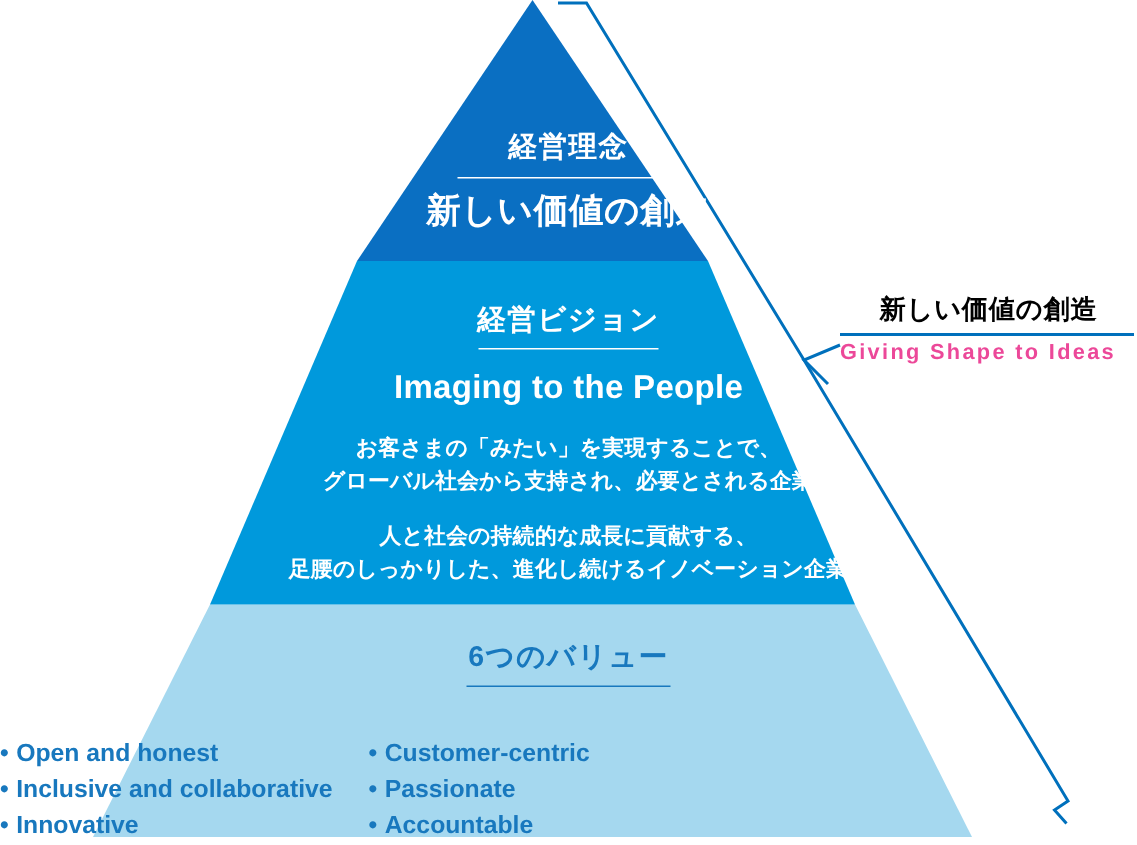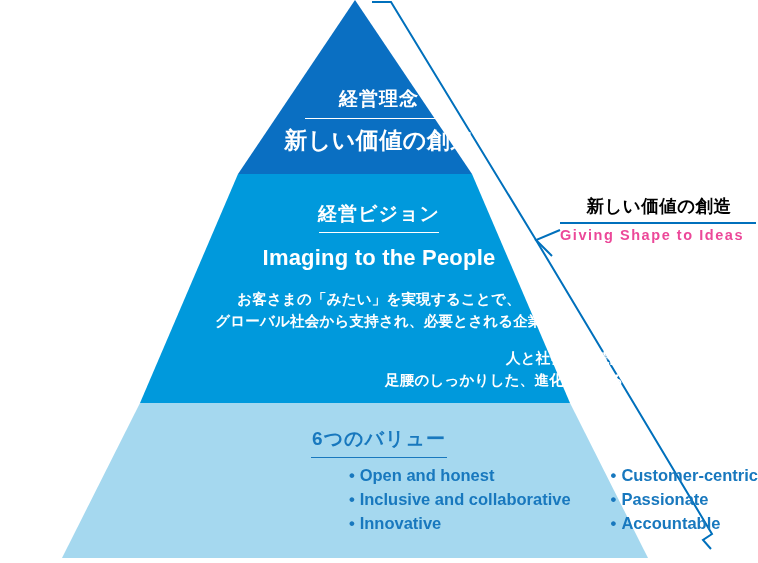--- a/index.html
+++ b/index.html
@@ -91,21 +91,20 @@
     z-index: 5;
   }
   .vision-statement {
     font-size: 14.5px;
     font-weight: 700;
     line-height: 1.52;
     letter-spacing: 0.2px;
   }
   .vision-statement + .vision-statement {
     margin-top: 15px;
-    text-align: right;
   }
 
   
   #values-block {
     position: absolute;
     left: 0;
     top: 428px;
     width: 758px;
     text-align: center;
     z-index: 5;
@@ -118,23 +117,23 @@
     color: #1878be;
   }
   .values-rule {
     width: 136px;
     height: 1.5px;
     background: #1878be;
     margin: 6px auto 0 auto;
   }
   #values-columns {
     display: flex;
-    justify-content: flex-end;
-    margin-top: 5px;
-    gap: 40px;
+    justify-content: flex-start;
+    margin-top: 32px;
+    gap: 24px;
   }
   .values-column {
     text-align: left;
   }
   .value-item {
     font-size: 16.5px;
     font-weight: 700;
     color: #1878be;
     line-height: 1.46;
     white-space: nowrap;

